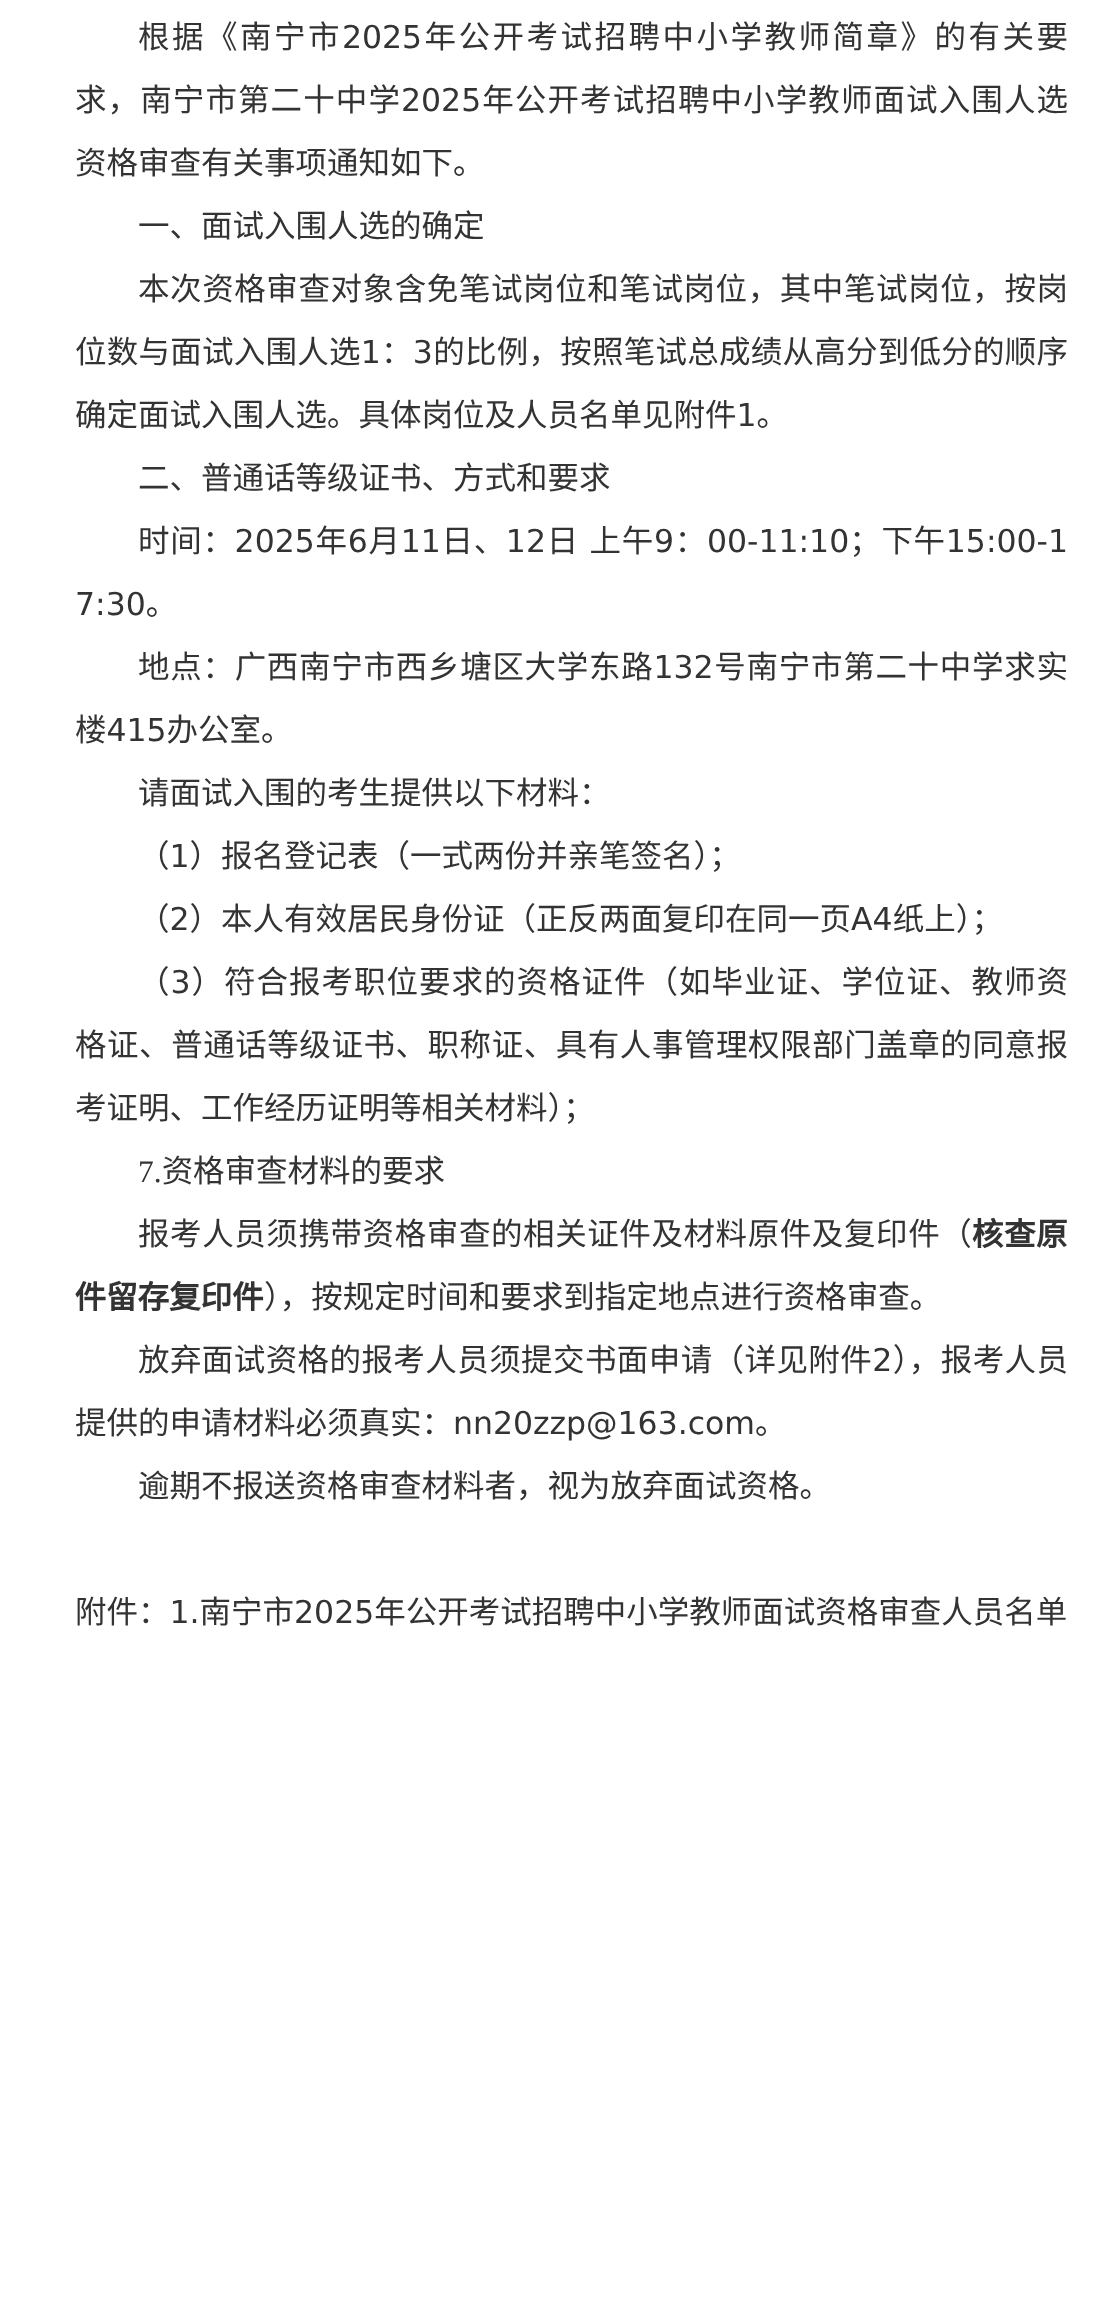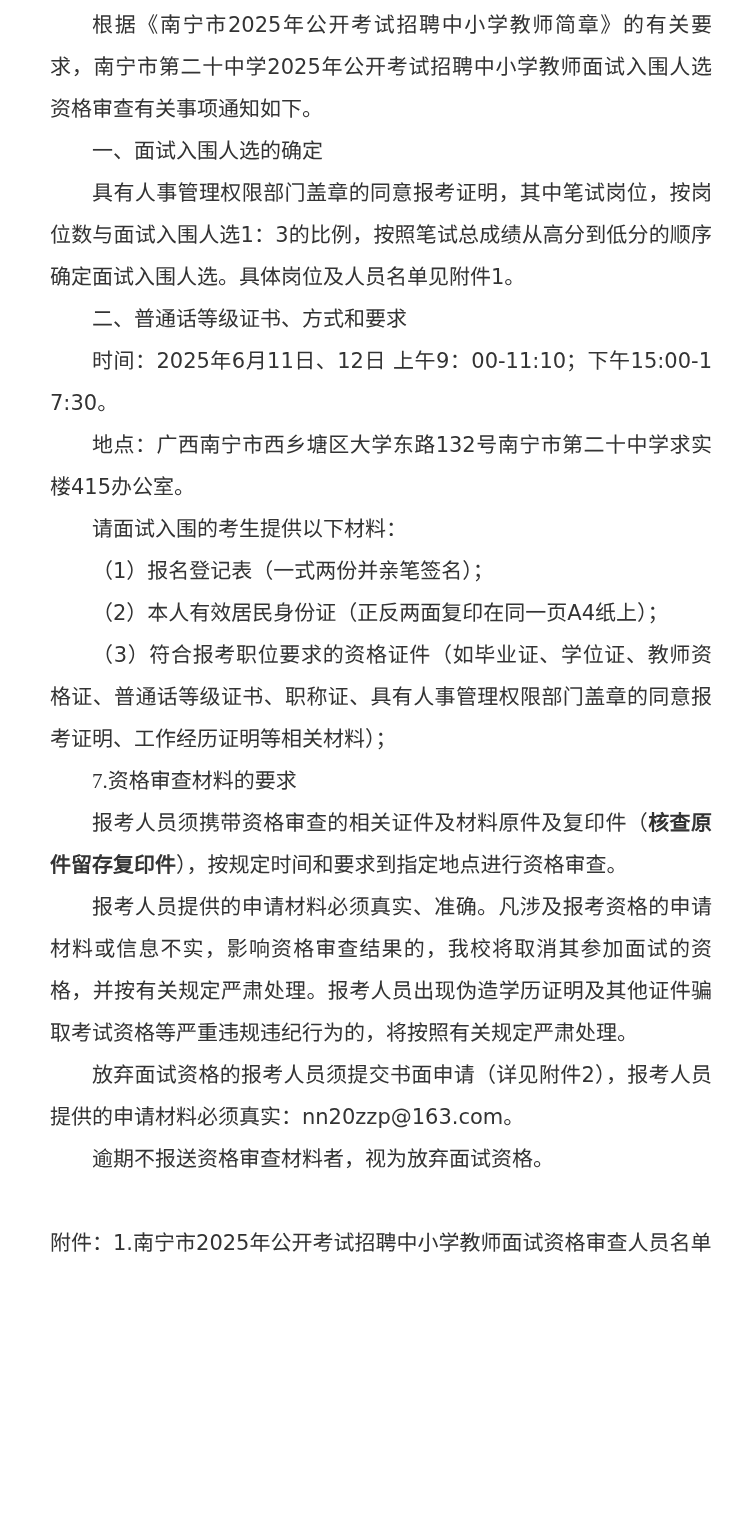--- a/index.html
+++ b/index.html
@@ -37,21 +37,21 @@
 </style>
 </head>
 <body style="background: rgb(255, 255, 255); color: rgb(51, 51, 51);">
 
 <article class="doc">
 
   <p class="indent">根据《南宁市2025年公开考试招聘中小学教师简章》的有关要求，南宁市第二十中学2025年公开考试招聘中小学教师面试入围人选资格审查有关事项通知如下。</p>
 
   <h3 class="indent bold">一、面试入围人选的确定</h3>
 
-  <p class="indent">具有人事管理权限部门盖章的同意报考证明，其中笔试岗位，按岗位数与面试入围人选1：3的比例，按照笔试总成绩从高分到低分的顺序确定面试入围人选。具体岗位及人员名单见附件1。</p>
+  <p class="indent">本次资格审查对象含免笔试岗位和笔试岗位，其中笔试岗位，按岗位数与面试入围人选1：3的比例，按照笔试总成绩从高分到低分的顺序确定面试入围人选。具体岗位及人员名单见附件1。</p>
 
   <h3 class="indent bold">二、普通话等级证书、方式和要求</h3>
 
 
   <p class="indent">时间：2025年6月11日、12日 上午9：00-11:10；下午15:00-17:30。</p>
 
   <p class="indent">地点：广西南宁市西乡塘区大学东路132号南宁市第二十中学求实楼415办公室。</p>
 
 
   <p class="indent">请面试入围的考生提供以下材料：</p>
@@ -59,21 +59,20 @@
   <p class="indent">（1）报名登记表（一式两份并亲笔签名）；</p>
 
   <p class="indent">（2）本人有效居民身份证（正反两面复印在同一页A4纸上）；</p>
 
   <p class="indent">（3）符合报考职位要求的资格证件（如毕业证、学位证、教师资格证、普通话等级证书、职称证、具有人事管理权限部门盖章的同意报考证明、工作经历证明等相关材料）；</p>
 
   <h4 class="indent bold">7.资格审查材料的要求</h4>
 
   <p class="indent"><span>报考人员须携带资格审查的相关证件及材料原件及复印件（</span><span class="inline-bold">核查原件留存复印件</span><span>），按规定时间和要求到指定地点进行资格审查。</span></p>
 
-  <p class="indent">报考人员提供的申请材料必须真实、准确。凡涉及报考资格的申请材料或信息不实，影响资格审查结果的，我校将取消其参加面试的资格，并按有关规定严肃处理。报考人员出现伪造学历证明及其他证件骗取考试资格等严重违规违纪行为的，将按照有关规定严肃处理。</p>
 
   <p class="indent"><span>放弃面试资格的报考人员须提交书面申请（详见附件2），报考人员提供的申请材料必须真实：</span><span>nn20zzp@163.com</span><span>。</span></p>
 
   <p class="indent">逾期不报送资格审查材料者，视为放弃面试资格。</p>
 
   <div class="attach-block">
     <p class="attach-item-1">附件：1.南宁市2025年公开考试招聘中小学教师面试资格审查人员名单</p>
 
   </div>
 

